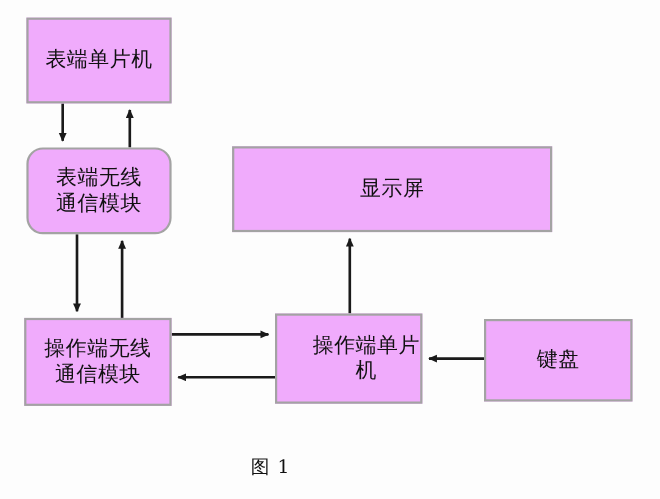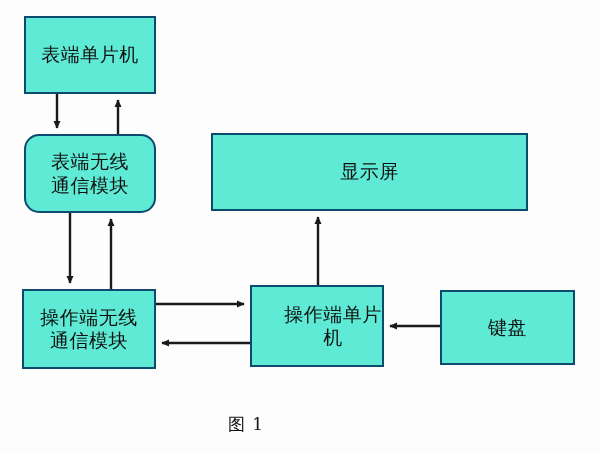--- a/index.html
+++ b/index.html
@@ -15,40 +15,40 @@
   }
   #diagram-root {
     position: relative;
     width: 600px;
     height: 454px;
     background: #fdfdfd;
   }
   .node {
     position: absolute;
     box-sizing: border-box;
-    border: 2px solid #0c4a6e;
-    background: #5eead4;
+    border: 2px solid #a3a3a3;
+    background: #f0abfc;
     display: flex;
     align-items: center;
     justify-content: center;
     text-align: center;
     color: #111111;
     line-height: 1.22;
     letter-spacing: 0.5px;
   }
   .node-label {
     display: block;
     font-size: 19px;
     white-space: pre-line;
   }
   
   #node-meter-mcu      { left: 24px;  top: 16px;  width: 132px; height: 78px; }
   #node-meter-wireless { left: 24px;  top: 134px; width: 132px; height: 79px; border-radius: 15px; }
   #node-op-wireless    { left: 22px;  top: 289px; width: 134px; height: 80px; }
-  #node-display        { left: 211px; top: 133px; width: 317px; height: 78px; text-align: right; }
+  #node-display        { left: 211px; top: 133px; width: 291px; height: 78px; text-align: right; }
   #node-op-mcu         { left: 250px; top: 285px; width: 134px; height: 82px; padding-left: 32px; }
   #node-keyboard       { left: 440px; top: 290px; width: 135px; height: 75px; }
 
   #edge-layer {
     position: absolute;
     left: 0;
     top: 0;
     width: 600px;
     height: 454px;
     pointer-events: none;

